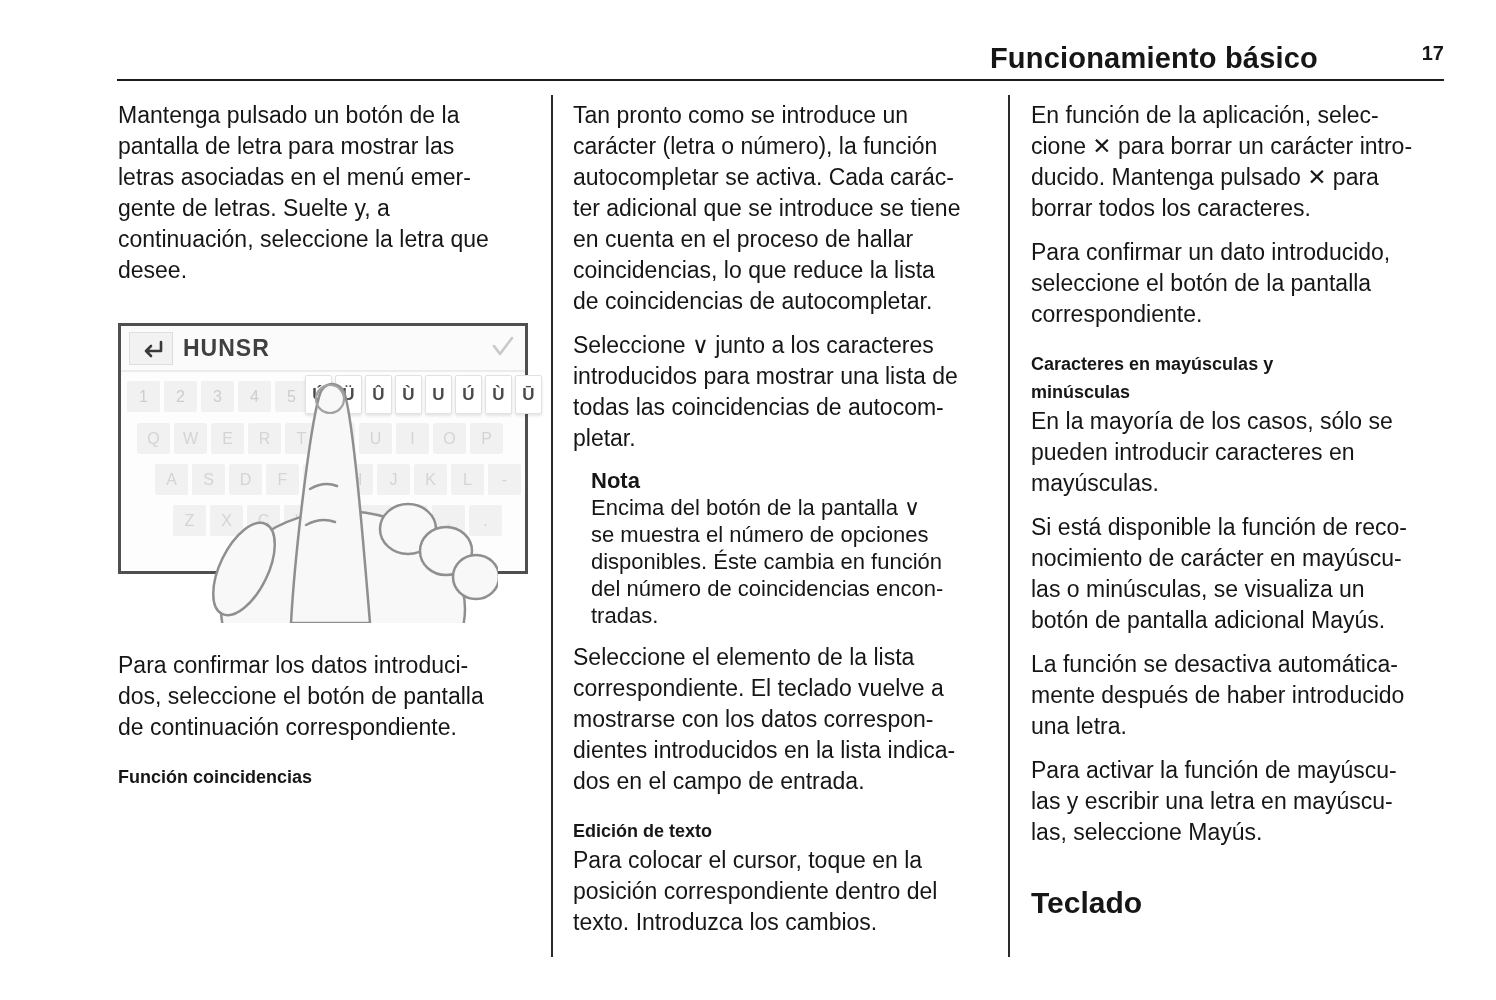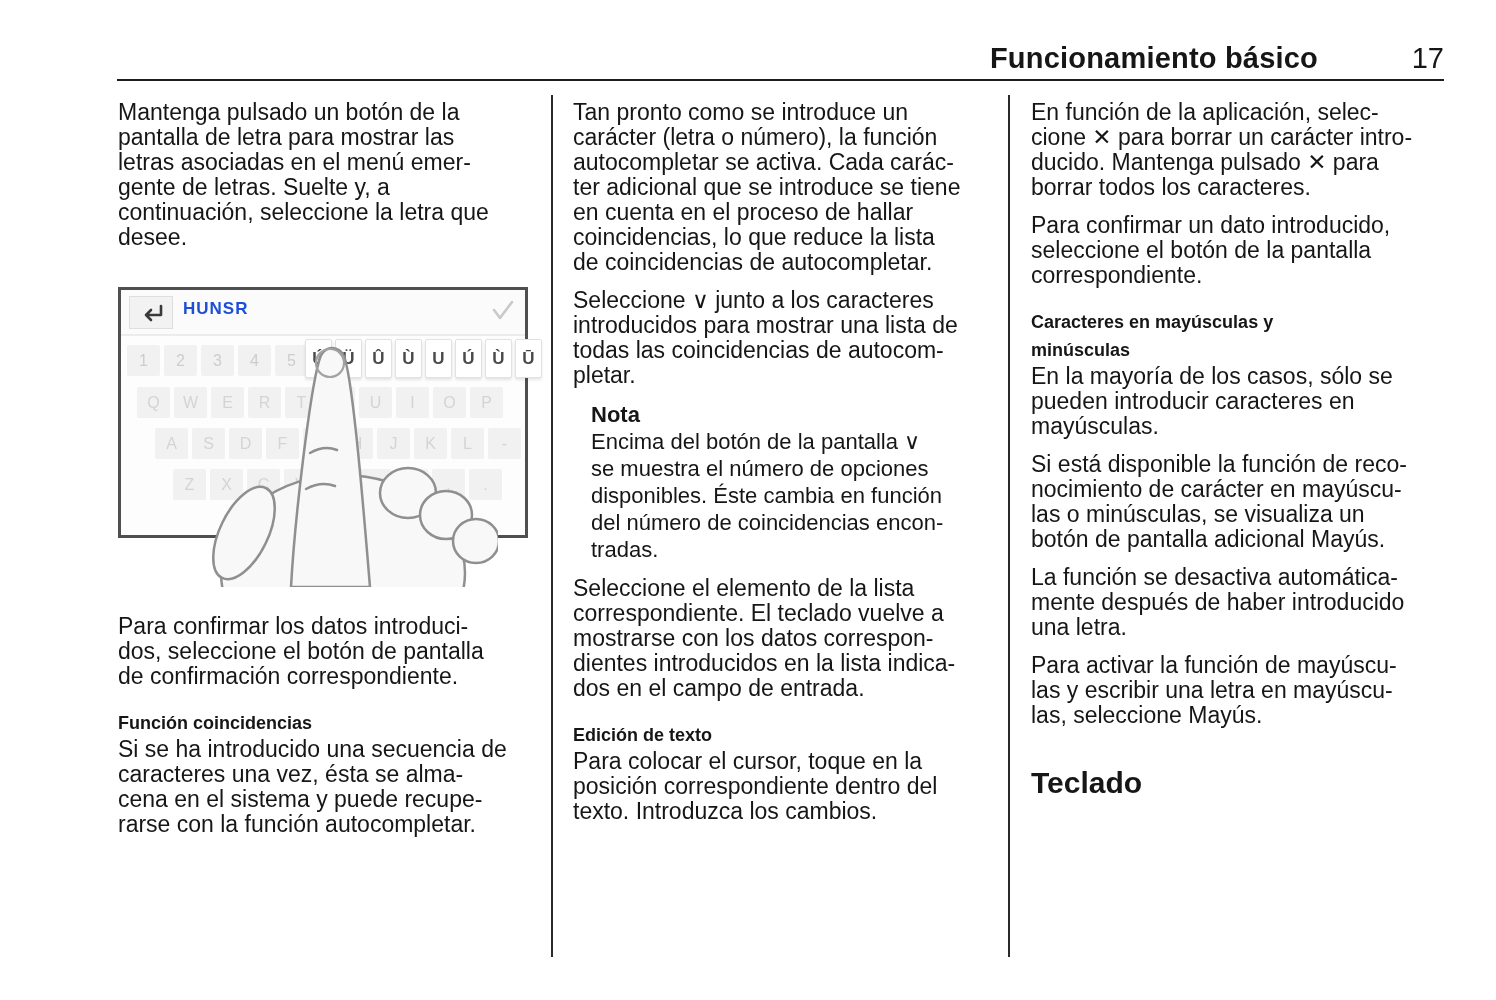--- a/index.html
+++ b/index.html
@@ -5,48 +5,48 @@
   html,body { margin:0; padding:0; }
   body {
     width:1496px; height:1000px; background:#ffffff;
     font-family:"Liberation Sans", sans-serif; color:#161616;
     position:relative; overflow:hidden;
   }
   .page { position:relative; width:1496px; height:1000px;border-radius:20px; }
 
   
   .header-title { position:absolute; top:42px; right:178px; font-size:29px; font-weight:bold; letter-spacing:0.2px; }
-  .page-number  { position:absolute; top:42px; right:52px;  font-size:29px; font-weight:normal;text-align:right; }
+  .page-number  { position:absolute; top:42px; right:52px;  font-size:20px; font-weight:bold;text-align:right; }
   .header-rule  { position:absolute; top:79px; left:117px; width:1327px; height:2px; background:#1c1c1c; }
 
   
   .divider { position:absolute; top:95px; height:862px; width:2px; background:#2a2a2a; }
   .divider.d1 { left:551px; }
   .divider.d2 { left:1008px; }
 
   
   .col { position:absolute; top:100px; }
   .col1 { left:118px;  width:416px; }
   .col2 { left:573px;  width:422px; }
   .col3 { left:1031px; width:416px; }
 
-  p.body { font-size:23px; line-height:25px; margin:0 0 13px 0; white-space:pre-line; }
+  p.body { font-size:23px; line-height:31px; margin:0 0 13px 0; white-space:pre-line; }
   h3.sub { font-size:18px; line-height:28px; font-weight:bold; margin:20px 0 0 0; white-space:pre-line; }
   h2.big { font-size:30px; line-height:34px; font-weight:bold; margin:38px 0 20px 0; }
   .note  { margin:2px 0 13px 18px; font-size:22px; line-height:27px; }
   .note-title { font-weight:bold; }
   .note-text { white-space:pre-line; }
 
   
   .figure { position:relative; width:410px; height:251px; margin:37px 0 76px 0; }
   .kb-frame { position:absolute; inset:0; border:3px solid #4f4f4f; background:#fdfdfd; }
   .kb-topbar { position:absolute; left:0; top:0; right:0; height:44px; background:#fbfbfb; border-bottom:2px solid #ececec; }
   .kb-back { position:absolute; left:8px; top:6px; width:42px; height:31px; background:#f2f2f2;
              border:1px solid #dedede; display:flex; align-items:center; justify-content:center; }
-  .kb-label { position:absolute; left:62px; top:9px; font-size:17px; font-weight:bold; letter-spacing:1px; color:#1d4ed8; }
+  .kb-label { position:absolute; left:62px; top:9px; font-size:23px; font-weight:bold; letter-spacing:1px; color:#404040; }
   .kb-check { position:absolute; right:10px; top:9px; }
 
   .kb-row { position:absolute; display:flex; gap:4px; }
   .kb-row .key { width:33px; height:31px; background:#f1f1f1; color:#d4d4d4; font-size:16px;
                  display:flex; align-items:center; justify-content:center; border-radius:2px; flex:0 0 auto; }
   .row-num   { left:6px;   top:55px; }
   .row-num .key { color:#cdcdcd; }
   .row-popup { left:184px; top:49px; gap:3px; }
   .row-popup .key { width:25px; height:37px; background:#ffffff; border:1px solid #e2e2e2;
                     box-shadow:0 2px 3px rgba(0,0,0,0.10); color:#4a4a4a; font-weight:bold; font-size:17px; }
@@ -158,26 +158,22 @@
           <path d="M 133 252 C 137 180 152 58 161 26 C 164 10 182 8 187 24 C 196 55 206 180 212 252 Z"></path>
           <circle cx="172" cy="28" r="14" fill="none" stroke="#a3a3a3" stroke-width="2.2"></circle>
           <path d="M 152 118 q 14 -8 27 -3" fill="none"></path>
           <path d="M 148 154 q 15 -8 29 -3" fill="none"></path>
         </g>
       </svg>
     </div>
 
     <p class="body">Para confirmar los datos introduci-
 dos, seleccione el botón de pantalla
-de confirmación correspondiente.</p>
+de continuación correspondiente.</p>
     <h3 class="sub">Función coincidencias</h3>
-    <p class="body">Si se ha introducido una secuencia de
-caracteres una vez, ésta se alma-
-cena en el sistema y puede recupe-
-rarse con la función autocompletar.</p>
   </div>
 
   <div class="col col2">
     <p class="body">Tan pronto como se introduce un
 carácter (letra o número), la función
 autocompletar se activa. Cada carác-
 ter adicional que se introduce se tiene
 en cuenta en el proceso de hallar
 coincidencias, lo que reduce la lista
 de coincidencias de autocompletar.</p>

